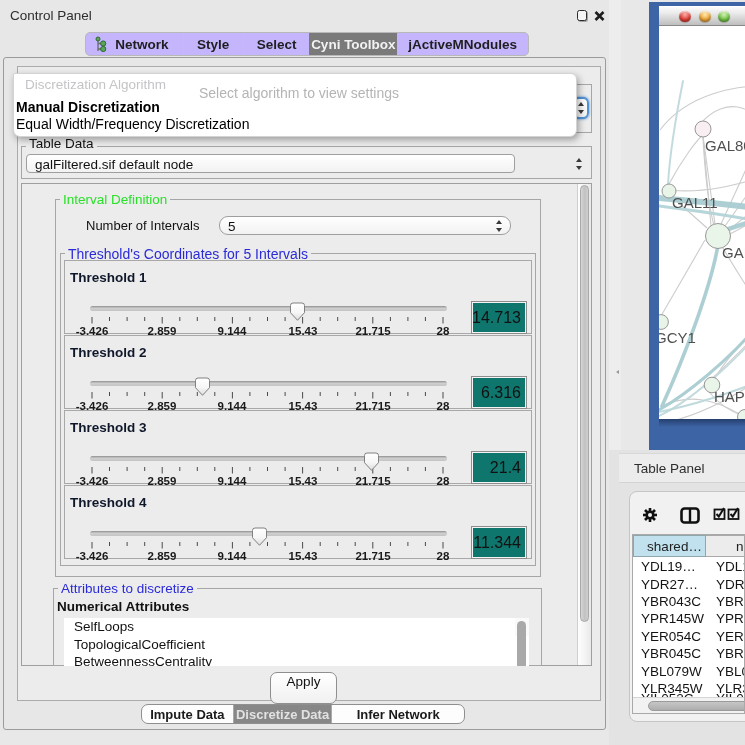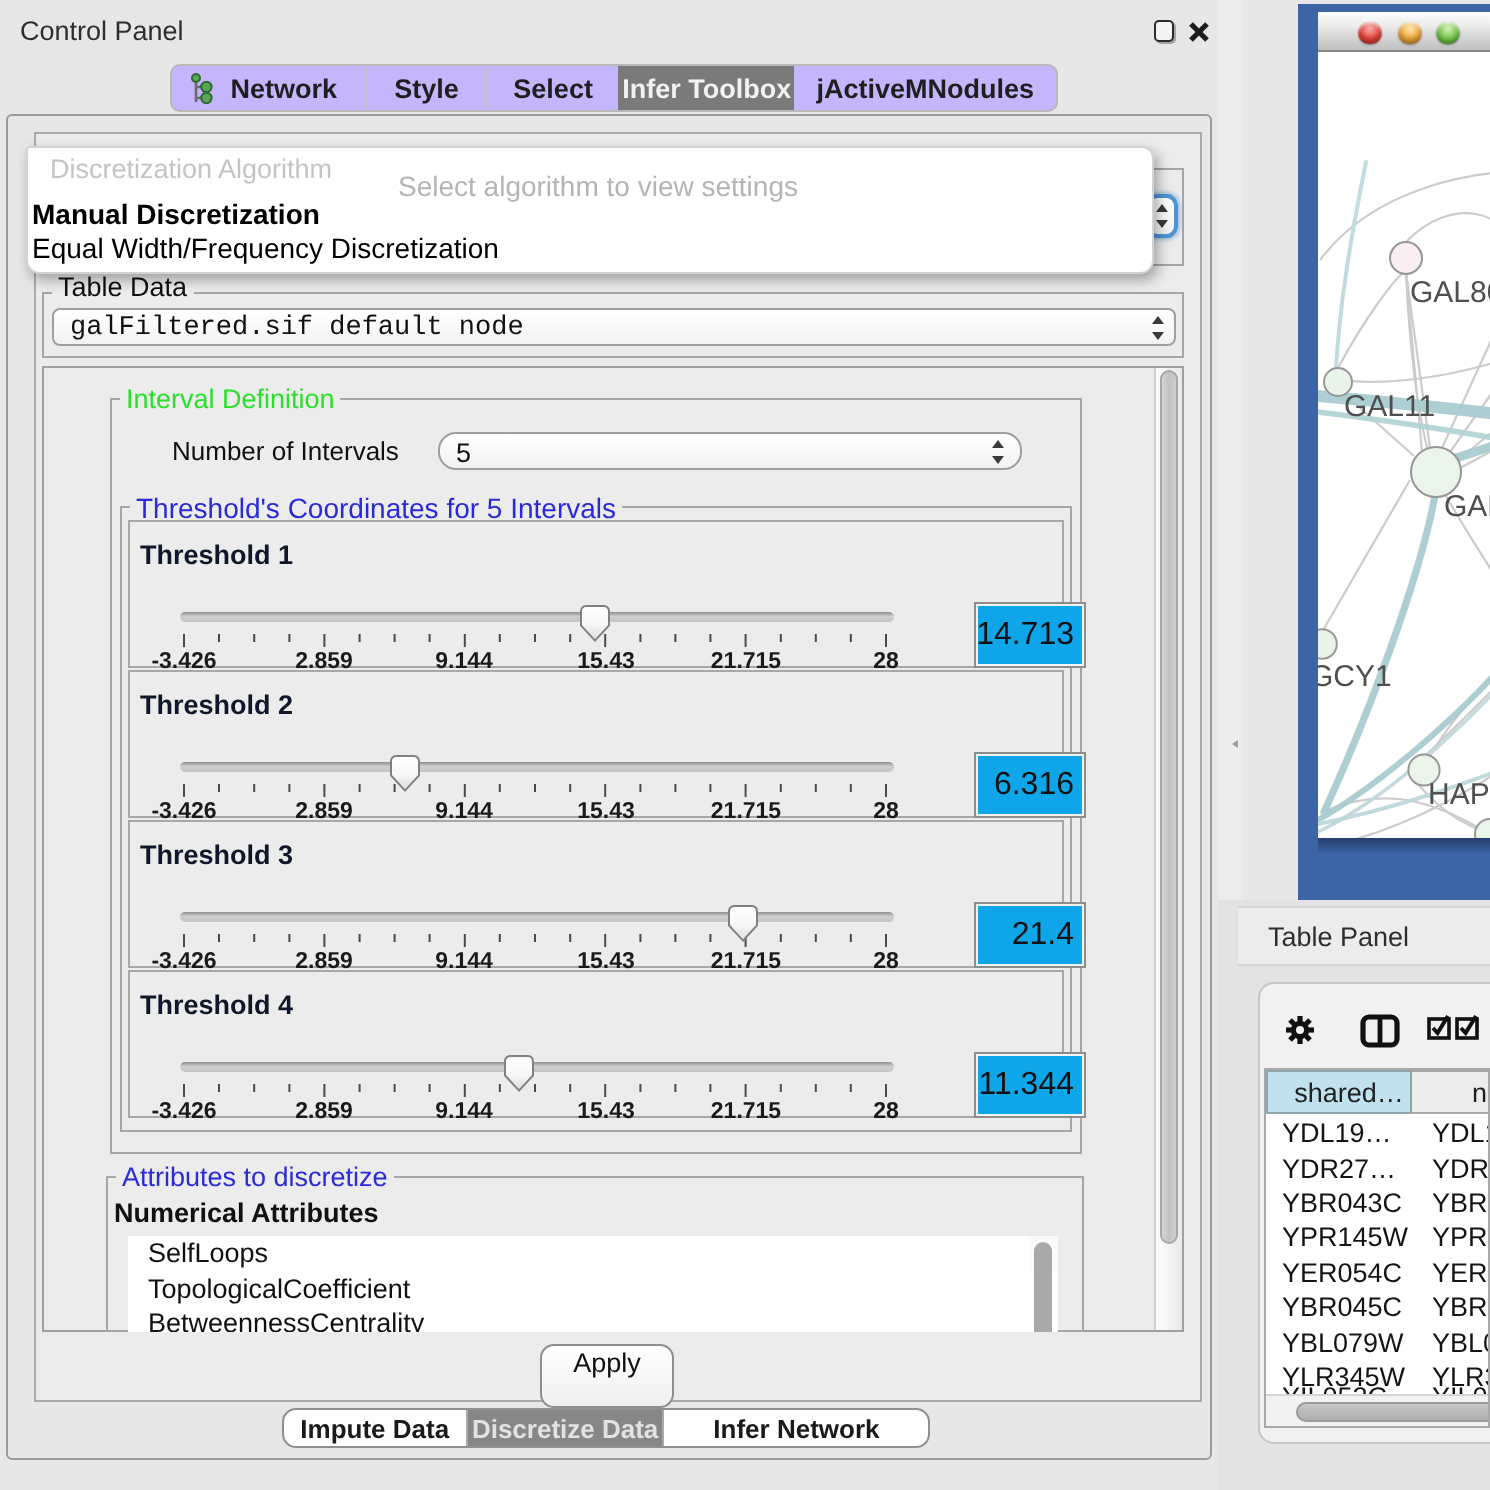--- a/index.html
+++ b/index.html
@@ -25,21 +25,21 @@
 .stepper:after { content:""; position:absolute; left:1px; bottom:1px; border-left:3px solid transparent; border-right:3px solid transparent; border-top:4px solid #3a3a3a; }
 
 #viewport { position:absolute; left:21px; top:183px; width:571px; height:483px; border:1px solid #9f9f9f; background:#ececec; }
 #vsb { position:absolute; left:577px; top:184px; width:14px; height:481px; background:linear-gradient(90deg,#fefefe,#f3f3f3 55%,#e9e9e9); border-left:1px solid #cfcfcf; }
 #vsb .thumb { position:absolute; left:2px; top:1px; width:9px; height:437px; background:linear-gradient(90deg,#d6d6d6,#c2c2c2 50%,#cecece); border:1px solid #a8a8a8; border-radius:6px; }
 .thpanel { position:absolute; left:64px; width:468px; height:74px; border:1px solid #a8a8a8; background:#ececec; }
 .thtitle { position:absolute; left:5px; top:9px; font-size:13.5px; font-weight:bold; color:#0f172a; }
 .track { position:absolute; height:4.5px; border-radius:3px; background:linear-gradient(#8f8f8f, #cfcfcf 45%, #c4c4c4); }
 .ticks { position:absolute; }
 .tlbl { position:absolute; font-size:11.5px; font-weight:bold; color:#1a1a1a; text-align:center; }
-.vbox { position:absolute; left:406px; top:40px; width:56px; height:33px; background:#0ea5e9; border:1px solid #8d8d8d; box-shadow:inset 0 0 0 1px #f4f4f4;margin-left:16px; }
+.vbox { position:absolute; left:406px; top:40px; width:56px; height:33px; background:#0f766e; border:1px solid #8d8d8d; box-shadow:inset 0 0 0 1px #f4f4f4; }
 .vbox span { position:absolute; right:5px; top:7px; font-size:16px; color:#111; }
 .bluelbl { color:#2a2ad9 !important; }
 .greenlbl { color:#2ae02a !important; }
 
 #attrlist { position:absolute; left:64px; top:618px; width:465px; height:48px; background:#fff; overflow:hidden; font-size:13.5px; color:#111; }
 #attrlist div { padding-left:10px; height:17.5px; line-height:17.5px; }
 #listsb { position:absolute; left:451px; top:0px; width:14px; height:48px; background:#fafafa; }
 #listsb i { position:absolute; left:2px; top:3px; width:9px; height:54px; background:#a9a9a9; border-radius:5px; }
 
 #applybtn { position:absolute; left:270px; top:672px; width:67px; height:32px; background:linear-gradient(#ffffff,#f0f0f0); border:1px solid #8f8f8f; border-radius:7px; text-align:center; font-size:13.5px; color:#111; line-height:18px; }
@@ -95,33 +95,33 @@
             <line x1="4" y1="13" x2="9" y2="13"></line>
           </g>
           <circle cx="4" cy="3" r="2" fill="#59a559" stroke="#2f6b2f"></circle>
           <circle cx="9.2" cy="7.5" r="2.6" fill="#59a559" stroke="#2f6b2f"></circle>
           <circle cx="9.2" cy="13" r="2.6" fill="#59a559" stroke="#2f6b2f"></circle>
         </svg>Network</div>
     <div class="div"></div>
     <div class="seg" style="width:59px;">Style</div>
     <div class="div"></div>
     <div class="seg" style="width:66px;">Select</div>
-    <div class="seg sel" style="width:88px;">Infer Toolbox</div>
+    <div class="seg sel" style="width:88px;">Cyni Toolbox</div>
     <div class="seg" style="width:131px;">jActiveMNodules</div>
   </div>
 
   <div class="group" style="left:21px; top:84px; width:571px; height:49px;"></div>
   <div class="abs" style="left:24px; top:76px; font-size:13.5px; color:#6e6e72; padding:0 3px;">Discretization Algorithm</div>
   <div class="combo" style="left:26px; top:97px; width:562px; height:22px;"></div>
   <div class="abs" style="left:573px; top:97px; width:16px; height:22px; border:2.5px solid #4f93d6; border-radius:6px; box-shadow:0 0 2px 1px rgba(90,151,213,0.55);"></div>
   <div class="stepper" style="left:577px; top:101px;"></div>
 
   <div class="group" style="left:21px; top:146px; width:571px; height:33px;"></div>
   <div class="glabel" style="left:26px; top:136px;">Table Data</div>
-  <div class="combo" style="left:26px; top:154px; width:562px; height:19px;font-family:Liberation Mono, monospace;">
+  <div class="combo" style="left:26px; top:154px; width:489px; height:19px;">
       <span class="ctext">galFiltered.sif default node</span>
     </div>
   <div class="stepper" style="left:575px; top:156.5px;"></div>
 
   <div id="viewport">
     <svg width="0" height="0">
         <defs>
           <linearGradient id="thumbg" x1="0" y1="0" x2="0" y2="1">
             <stop offset="0" stop-color="#ffffff"></stop>
             <stop offset="0.55" stop-color="#f6f6f6"></stop>

